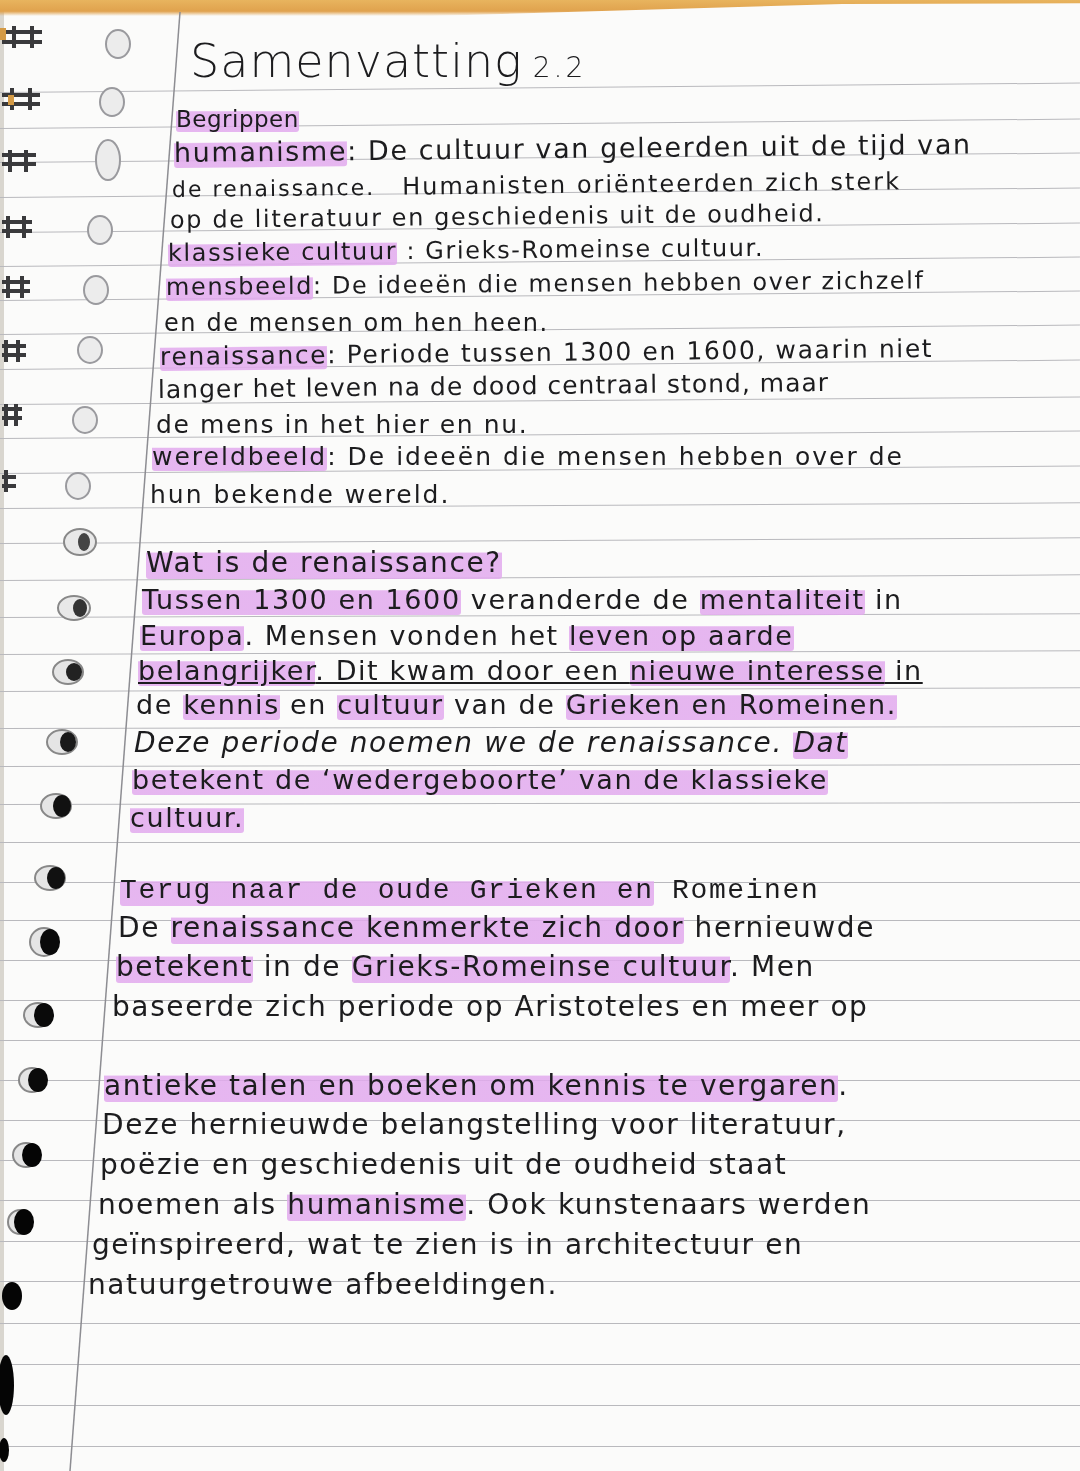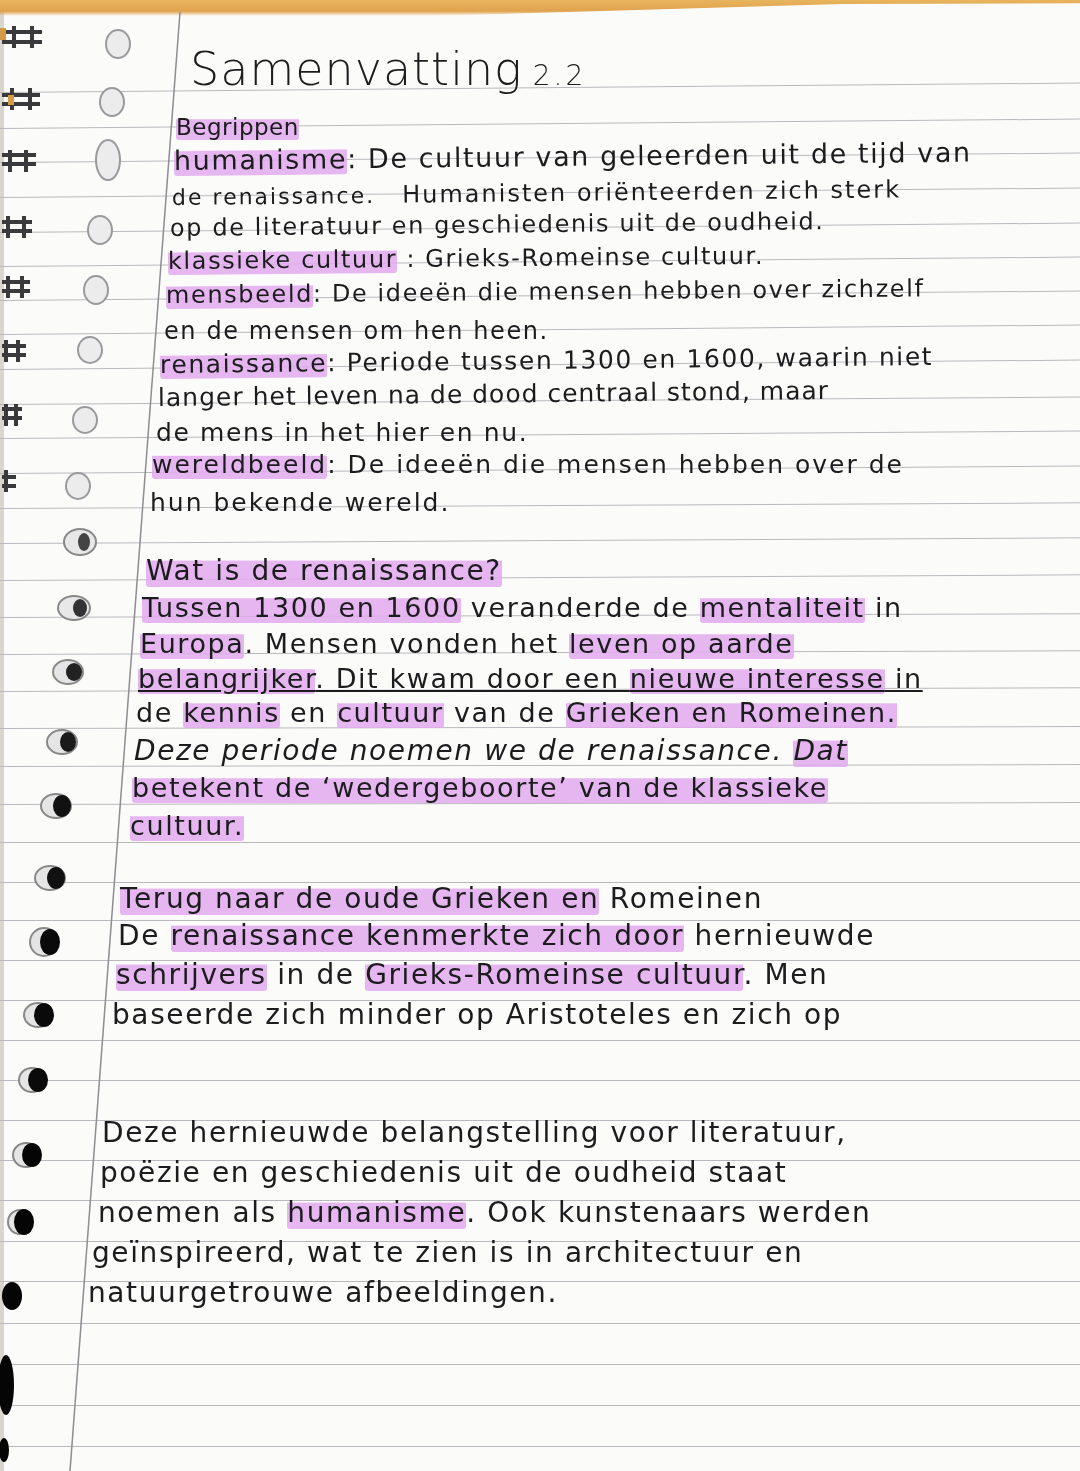--- a/index.html
+++ b/index.html
@@ -19,21 +19,21 @@
     }
     .ruled-line {
       position: absolute; left: 0; width: 1080px; height: 1px; background: #b9b9bd;
       transform-origin: left center;
     }
     .margin-line {
       position: absolute; left: 0; top: 0; width: 1080px; height: 1471px; pointer-events: none;
     }
     .spiral { position: absolute; left: 0; top: 0; width: 160px; height: 1471px; }
     .text-layer {
-      position: absolute; left: 0; top: 16px; width: 1080px; height: 1082px;
+      position: absolute; left: 0; top: 8px; width: 1080px; height: 1082px;
     }
     .line {
       position: absolute; white-space: nowrap;
       font-size: 27px; letter-spacing: 1.6px; line-height: 34px;
       transform-origin: left center;
     }
     .title {
       position: absolute; left: 190px; top: 26px; font-size: 46px; letter-spacing: 1px;
       font-weight: 300; white-space: nowrap;
     }
@@ -170,22 +170,23 @@
 
   <div class="line heading" style="left:146px;top:538px;"><span class="hl">Wat is de renaissance?</span></div>
   <div class="line" style="left:142px;top:575px;"><span class="hl">Tussen 1300 en 1600</span><span> veranderde de </span><span class="hl">mentaliteit</span><span> in</span></div>
   <div class="line" style="left:140px;top:611px;"><span class="hl">Europa</span><span>. Mensen vonden het </span><span class="hl">leven op aarde</span></div>
   <div class="line" style="left:138px;top:646px;text-decoration:underline;"><span class="hl">belangrijker</span><span>. Dit kwam door een </span><span class="hl">nieuwe interesse</span><span> in</span></div>
   <div class="line" style="left:136px;top:680px;"><span>de </span><span class="hl">kennis</span><span> en </span><span class="hl">cultuur</span><span> van de </span><span class="hl">Grieken en Romeinen.</span></div>
   <div class="line" style="left:134px;top:718px;font-size:28px;font-style:italic;"><span>Deze periode noemen we de renaissance. </span><span class="hl">Dat</span></div>
   <div class="line" style="left:132px;top:755px;font-size:27px;"><span class="hl">betekent de ‘wedergeboorte’ van de klassieke</span></div>
   <div class="line" style="left:130px;top:793px;font-size:27px;"><span class="hl">cultuur.</span></div>
 
-  <div class="line heading" style="left:120px;top:866px;"><span class="hl">Terug naar de oude Grieken en</span><span> Romeinen</span></div>
+  <div class="line heading" style="left:120px;top:866px;font-family:Liberation Mono, monospace;"><span class="hl">Terug naar de oude Grieken en</span><span> Romeinen</span></div>
   <div class="line heading" style="left:118px;top:903px;"><span>De </span><span class="hl">renaissance kenmerkte zich door</span><span> hernieuwde</span></div>
-  <div class="line heading" style="left:116px;top:942px;"><span class="hl">schrijvers</span><span> in de </span><span class="hl">Grieks-Romeinse cultuur</span><span>. Men</span></div>
-  <div class="line heading" style="left:112px;top:982px;"><span>baseerde zich minder op Aristoteles en zich op</span></div>
+  <div class="line heading" style="left:116px;top:942px;"><span class="hl">betekent</span><span> in de </span><span class="hl">Grieks-Romeinse cultuur</span><span>. Men</span></div>
+  <div class="line heading" style="left:112px;top:982px;"><span>baseerde zich periode op Aristoteles en meer op</span></div>
+  <div class="line heading" style="left:104px;top:1061px;"><span class="hl">antieke talen en boeken om kennis te vergaren</span><span>.</span></div>
   <div class="line heading" style="left:102px;top:1100px;"><span>Deze hernieuwde belangstelling voor literatuur,</span></div>
   <div class="line heading" style="left:100px;top:1140px;"><span>poëzie en geschiedenis uit de oudheid staat</span></div>
   <div class="line heading" style="left:98px;top:1180px;"><span>noemen als </span><span class="hl">humanisme</span><span>. Ook kunstenaars werden</span></div>
   <div class="line heading" style="left:92px;top:1220px;"><span>geïnspireerd, wat te zien is in architectuur en</span></div>
   <div class="line heading" style="left:88px;top:1260px;"><span>natuurgetrouwe afbeeldingen.</span></div>
 </div>
 
 </body></html>

